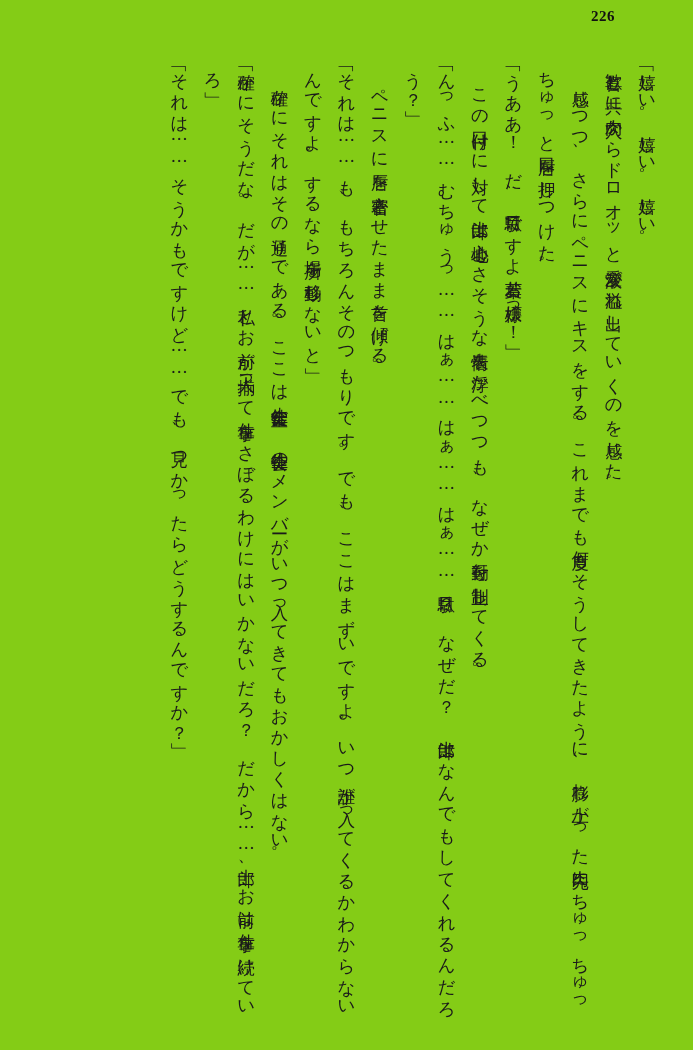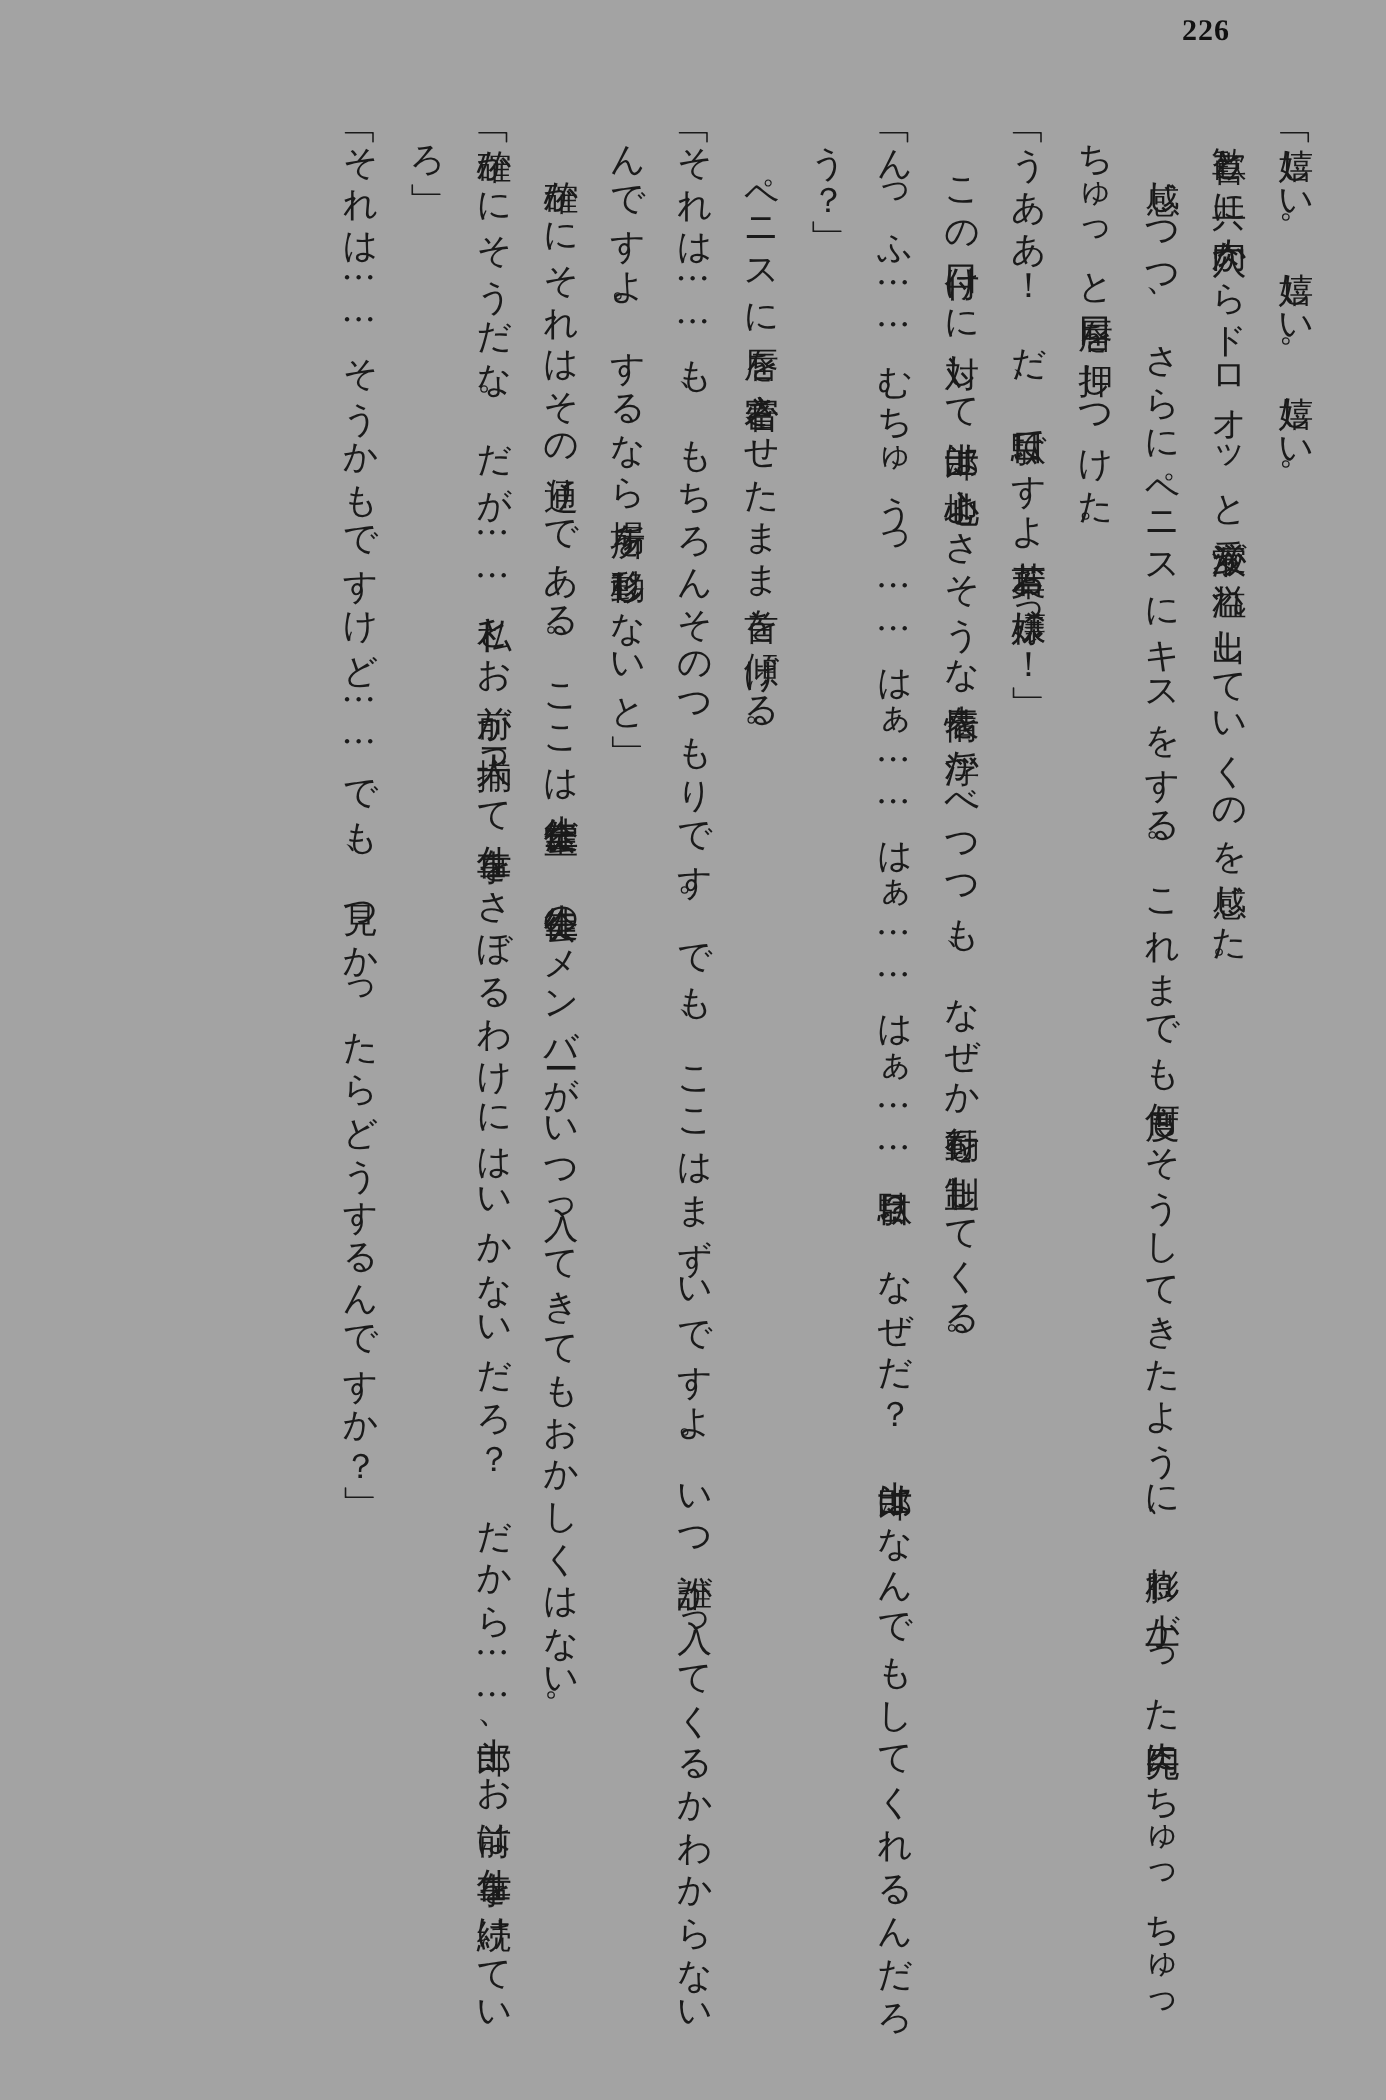--- a/index.html
+++ b/index.html
@@ -4,21 +4,21 @@
 <style>
   html, body {
     margin: 0;
     padding: 0;
     background: #ffffff;
   }
   #page {
     position: relative;
     width: 693px;
     height: 1050px;
-    background: #a3a3a3;
+    background: #84cc16;
     overflow: hidden;
     font-family: "DejaVu Serif", "Liberation Serif", serif;
     color: #1a1a1a;
   }
   #page-number {
     position: absolute;
     top: 8px;
     right: 78px;
     font-size: 15px;
     font-weight: bold;

